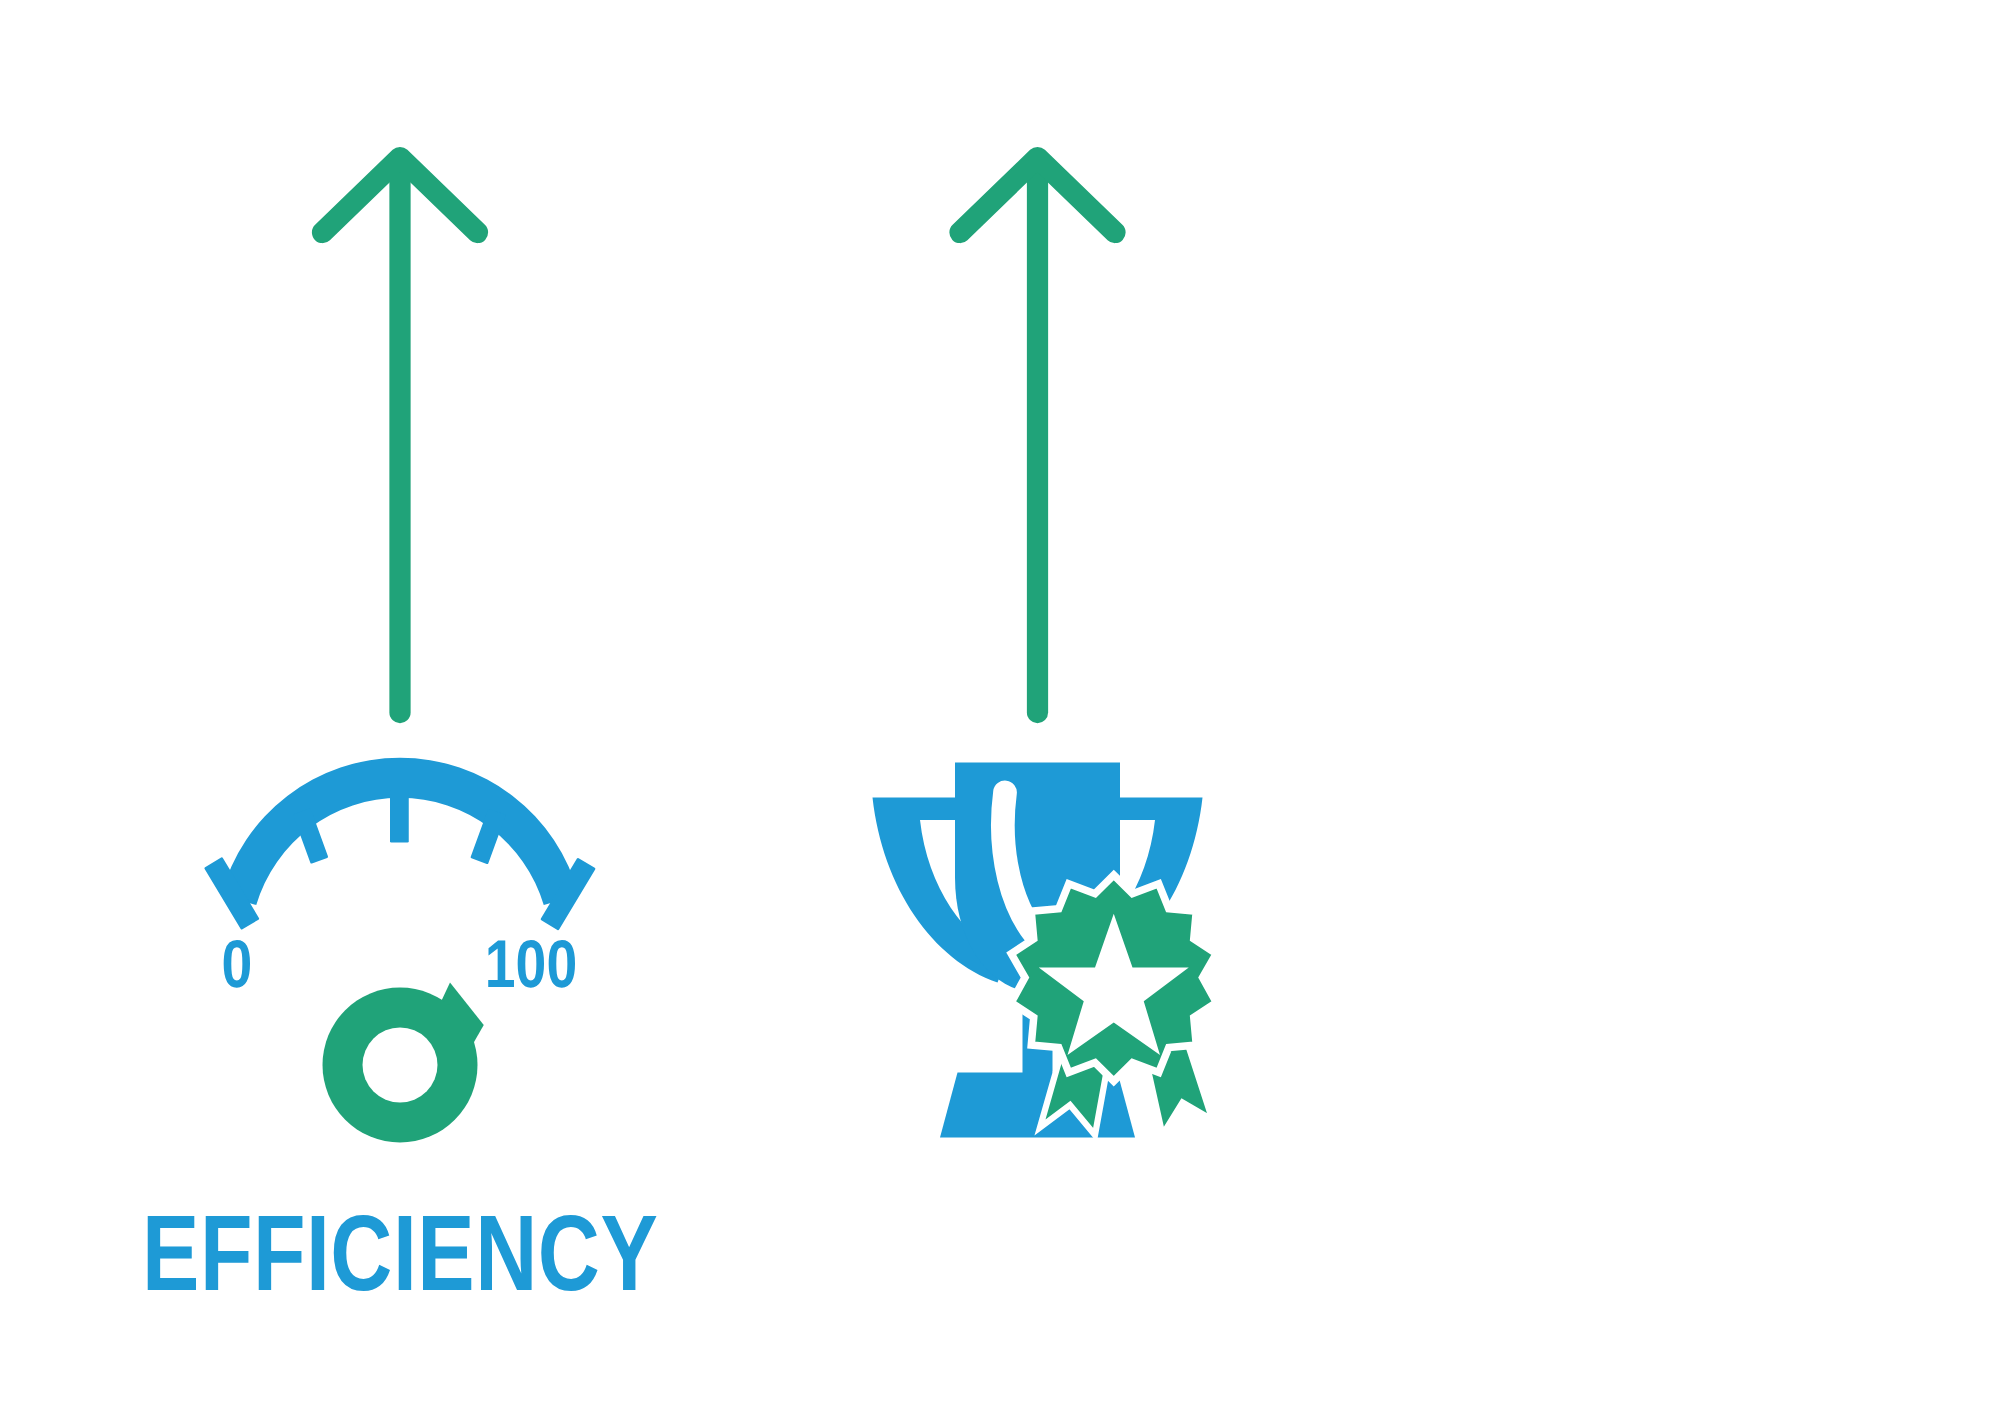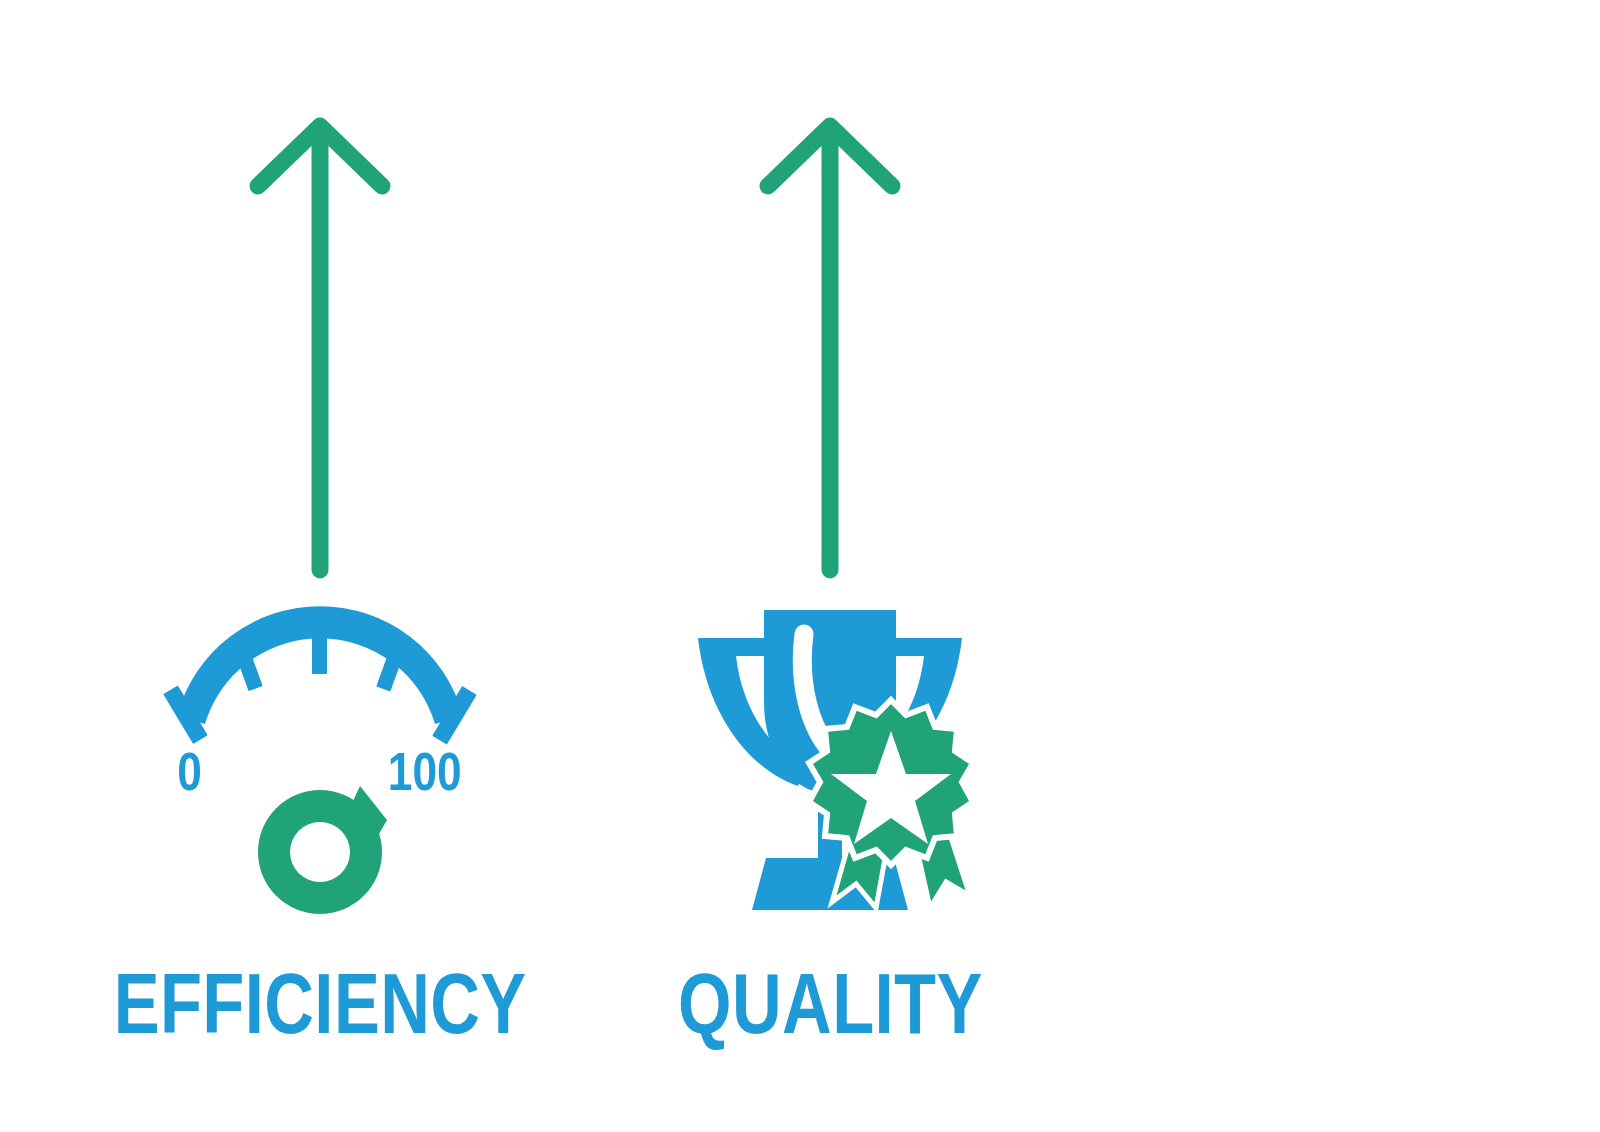--- a/index.html
+++ b/index.html
@@ -161,19 +161,16 @@
                    L 226 125 L 247 117 L 255 137 L 277 139 L 275 161 L 293 173 L 282 192
                    L 293 212 L 275 224 L 277 246 L 255 248 L 247 268 L 226 260 L 211 275
                    L 196 260 L 175 268 L 167 248 L 145 246 L 147 224 L 129 212 L 140 192
                    L 129 173 L 147 161 L 145 139 L 167 137 L 175 117 L 196 125 Z"></path>
           <path fill="#FFFFFF" d="M 211 141 L 226 184 L 271 184 L 235 211 L 248 254
                    L 211 228 L 174 254 L 187 211 L 151 184 L 196 184 Z"></path>
         </g>
       </svg>
     </div>
 
-    <div class="label-slot">
-      <div class="metric-label">QUALITY</div>
-    </div>
   </div>
 
 
 </div>
 
 </body></html>

